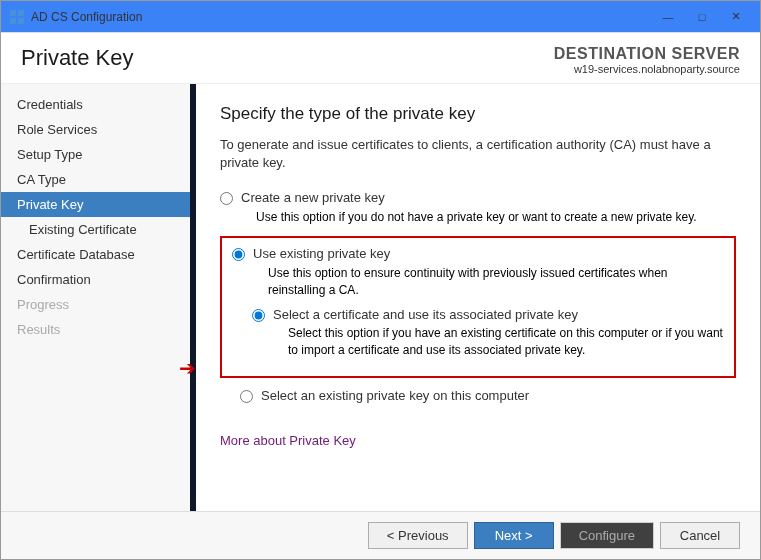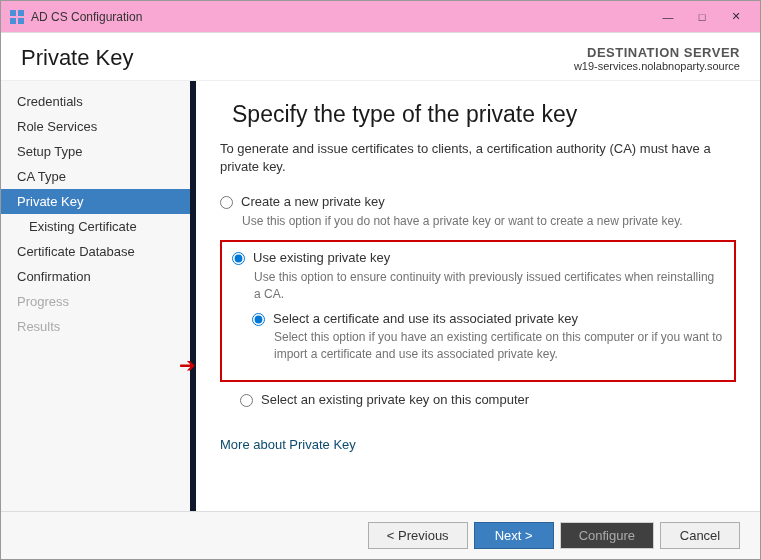--- a/index.html
+++ b/index.html
@@ -1,66 +1,66 @@
 <!DOCTYPE html>
 <html><head>
   <meta charset="utf-8">
   <style>
     * { box-sizing: border-box; margin: 0; padding: 0; }
     body { font-family: 'Segoe UI', sans-serif; font-size: 13px; background: #f0f0f0; width: 761px; height: 560px; overflow: hidden; }
 
     .window { width: 761px; height: 560px; background: #fff; border: 1px solid #999; display: flex; flex-direction: column; }
 
     
-    .titlebar { background: #f9a8d4; border-bottom: 1px solid #ddd; height: 32px; display: flex; align-items: center; padding: 0 8px; user-select: none; }
+    .titlebar { background: #3b82f6; border-bottom: 1px solid #ddd; height: 32px; display: flex; align-items: center; padding: 0 8px; user-select: none; }
     .titlebar-icon { width: 16px; height: 16px; margin-right: 6px; display: flex; align-items: center; justify-content: center; }
     .titlebar-icon svg { width: 16px; height: 16px; }
     .titlebar-title { font-size: 12px; color: #333; flex: 1; }
     .titlebar-controls { display: flex; gap: 2px; }
     .titlebar-btn { width: 32px; height: 28px; border: none; background: transparent; cursor: pointer; display: flex; align-items: center; justify-content: center; font-size: 11px; color: #333; }
 
     
     .header { background: #fff; padding: 12px 20px 8px 20px; display: flex; justify-content: space-between; align-items: flex-start; border-bottom: 1px solid #eee; }
     .header-title { font-size: 22px; font-weight: 300; color: #1a1a1a; }
     .dest-server { text-align: right; font-size: 11px; }
-    .dest-server-label { color: #555; font-weight: 600; letter-spacing: 0.5px; font-size: 13px; }
+    .dest-server-label { color: #555; font-weight: 600; letter-spacing: 0.5px; font-size: 16px; }
     .dest-server-name { color: #333; font-size: 11px; }
 
     
     .main { display: flex; flex: 1; overflow: hidden; }
 
     
     .sidebar { width: 195px; background: #f7f7f7; border-right: 6px solid #0f172a; padding: 8px 0; flex-shrink: 0; }
     .sidebar-item { padding: 5px 16px; color: #333; cursor: pointer; font-size: 13px; }
     .sidebar-item.active { background: #3c7fc0; color: #fff; }
     .sidebar-item.sub { padding-left: 28px; }
     .sidebar-item.disabled { color: #aaa; cursor: default; }
 
     
     .content { flex: 1; padding: 20px 24px; overflow-y: auto; position: relative; }
-    .content-title { font-size: 23px; font-weight: 400; color: #1a1a1a; margin-bottom: 12px; margin-left: 12px; }
+    .content-title { font-size: 17px; font-weight: 400; color: #1a1a1a; margin-bottom: 12px; }
     .content-desc { font-size: 13px; color: #333; margin-bottom: 18px; line-height: 1.4; }
 
     
     .option-group { margin-bottom: 10px; }
     .option-label { display: flex; align-items: center; gap: 8px; margin-bottom: 4px; }
     .option-label input[type=radio] { margin-top: 2px; flex-shrink: 0; accent-color: #0078d7; }
     .option-text { font-size: 13px; color: #333; font-weight: 400; }
-    .option-desc { margin-left: 22px; font-size: 12px; color: #737373; line-height: 1.4; margin-bottom: 6px; }
+    .option-desc { margin-left: 36px; font-size: 12px; color: #000000; line-height: 1.4; margin-bottom: 6px; }
 
     
     .highlight-box { border: 2px solid #cc0000; padding: 8px 10px; margin: 8px 0 10px 0; }
     .highlight-box .option-label { margin-bottom: 4px; }
 
     
     .sub-option { margin-left: 20px; margin-top: 8px; }
     .sub-option .option-label { margin-bottom: 3px; }
 
     
-    .link { color: #0c4a6e; text-decoration: none; font-size: 13px; margin-top: 20px; display: inline-block; cursor: pointer; }
+    .link { color: #701a75; text-decoration: none; font-size: 13px; margin-top: 20px; display: inline-block; cursor: pointer; }
 
     
     .footer { background: #f7f7f7; border-top: 1px solid #ddd; padding: 10px 20px; display: flex; justify-content: flex-end; gap: 6px; }
     .btn { padding: 5px 18px; font-size: 13px; border: 1px solid #adadad; background: #f0f0f0; cursor: pointer; color: #333; min-width: 80px; text-align: center; }
     .btn.primary { background: #3c7fc0; color: #fff; border-color: #2b6399; }
     .btn:disabled, .btn.disabled { color: #aaa; border-color: #d0d0d0; background: #404040; cursor: default; }
 
     
     .sidebar-arrow { display: inline-block; color: #cc0000; font-size: 20px; position: absolute; left: 178px; top: 272px; pointer-events: none; }
   </style>

